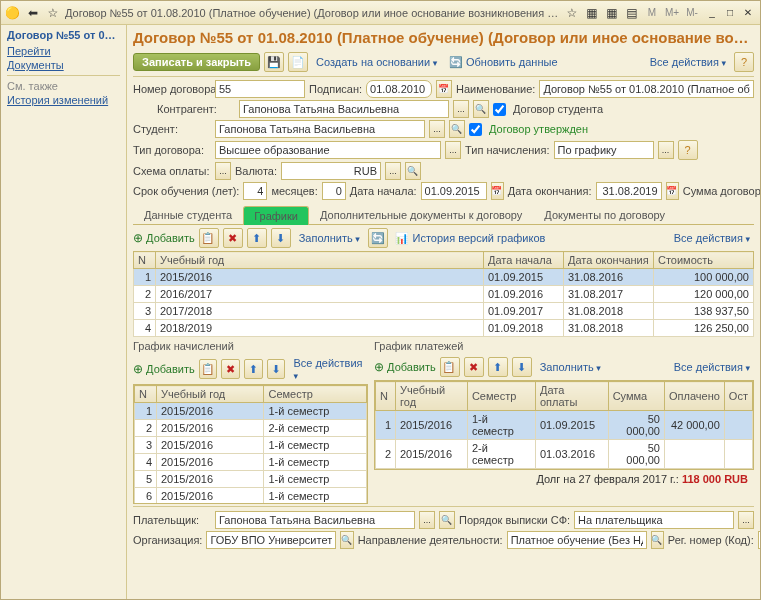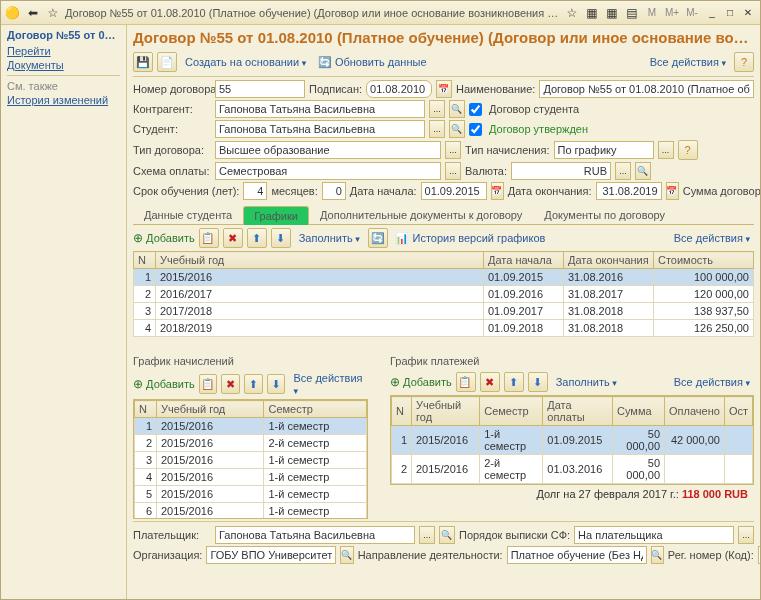--- a/index.html
+++ b/index.html
@@ -33,21 +33,21 @@
 .tab { padding: 3px 10px; border: 1px solid transparent; border-bottom: none; font-size: 11px; cursor: pointer; color: #555; }
 .tab.active { border-color: #c8b870; background: #22c55e; border-radius: 3px 3px 0 0; position: relative; top: 1px; }
 .sub-toolbar { display: flex; align-items: center; gap: 4px; padding: 3px 0; }
 .add-btn { display: flex; align-items: center; gap: 3px; color: #2a7a2a; font-size: 11px; cursor: pointer; }
 .add-btn::before { content: "⊕"; color: #2a7a2a; font-size: 12px; }
 .tbl { width: 100%; border: 1px solid #c8b870; border-collapse: collapse; background: #fff; font-size: 11px; }
 .tbl th { background: linear-gradient(#f5f0dc, #ebe2c0); border: 1px solid #c8b870; padding: 2px 4px; text-align: left; font-weight: normal; color: #555; }
 .tbl td { border: 1px solid #e0d8b8; padding: 2px 4px; }
 .tbl tr.sel td { background: #c8dcf0; }
 .tbl td.r { text-align: right; }
-.two-panel { display: flex; gap: 22px; margin-top: 16px; }
+.two-panel { display: flex; gap: 6px; margin-top: 1px; }
 .panel { display: flex; flex-direction: column; }
 .panel-title { font-size: 11px; color: #555; padding: 2px 0; }
 .tbl-scroll { max-height: 120px; overflow: auto; border: 1px solid #c8b870; }
 .tbl-scroll .tbl { border: none; }
 .debt { text-align: right; padding: 3px 6px; font-size: 11px; }
 .debt .amt { color: #c02020; font-weight: bold; }
 .bottom-form { border-top: 1px solid #d4c890; padding-top: 3px; margin-top: 2px; }
 .green { color: #2a8a2a; }
 .spacer { flex: 1; }
 </style>
@@ -81,41 +81,42 @@
       <a>Документы</a>
       <div class="sep"></div>
       <div style="color:#888;">См. также</div>
       <a>История изменений</a>
     </div>
 
     <div class="main">
       <div class="page-title">Договор №55 от 01.08.2010 (Платное обучение) (Договор или иное основание возникновени...</div>
 
       <div class="toolbar">
+        <button class="btn-primary">Записать и закрыть</button>
         <span class="btn-icon">💾</span>
         <span class="btn-icon">📄</span>
         <span class="link-btn drop">Создать на основании</span>
         <span class="link-btn">🔄 <span>Обновить данные</span></span>
         <span class="spacer"></span>
         <span class="link-btn drop">Все действия</span>
         <span class="btn-icon" style="color:#c08020;">?</span>
       </div>
 
       <div class="form-rows">
         <div class="form-row">
           <span class="lbl" style="width:78px;">Номер договора:</span>
           <input class="input" style="width: 90px;" value="55">
           <span class="lbl">Подписан:</span>
           <input class="input" style="width: 66px; border-radius: 7px;" value="01.08.2010">
           <span class="input-btn">📅</span>
           <span class="lbl">Наименование:</span>
           <input class="input" style="flex: 1 1 0%;" value="Договор №55 от 01.08.2010 (Платное обучение)">
         </div>
         <div class="form-row">
-          <span class="lbl" style="width:78px;">Контрагент:</span>
+          <span class="lbl" style="width:78px;margin-left:24px;">Контрагент:</span>
           <input class="input" style="width: 210px;" value="Гапонова Татьяна Васильевна">
           <span class="input-btn">...</span>
           <span class="input-btn">🔍</span>
           <span class="chk">
               <input type="checkbox" checked="" style="">
               <span class="lbl">Договор студента</span>
             </span>
         </div>
         <div class="form-row">
           <span class="lbl" style="width:78px;">Студент:</span>
@@ -131,21 +132,20 @@
           <span class="lbl" style="width:78px;">Тип договора:</span>
           <input class="input" style="width: 226px;" value="Высшее образование">
           <span class="input-btn">...</span>
           <span class="lbl">Тип начисления:</span>
           <input class="input" style="width: 100px;" value="По графику">
           <span class="input-btn">...</span>
           <span class="btn-icon" style="color:#c08020;">?</span>
         </div>
         <div class="form-row">
           <span class="lbl" style="width:78px;">Схема оплаты:</span>
-          <input class="input" style="width: 226px;" value="Семестровая">
           <span class="input-btn">...</span>
           <span class="lbl">Валюта:</span>
           <input class="input" style="width: 100px; text-align: right;" value="RUB">
           <span class="input-btn">...</span>
           <span class="input-btn">🔍</span>
         </div>
         <div class="form-row">
           <span class="lbl">Срок обучения (лет):</span>
           <input class="input" style="width: 24px; text-align: right;" value="4">
           <span class="lbl">месяцев:</span>

